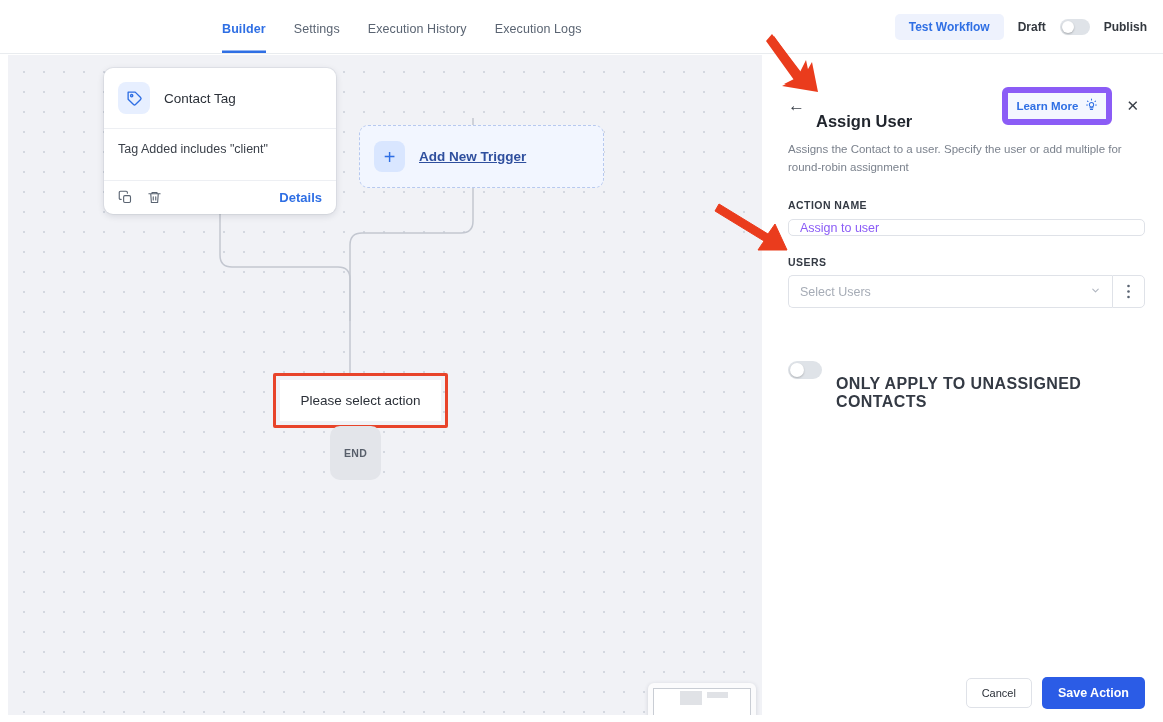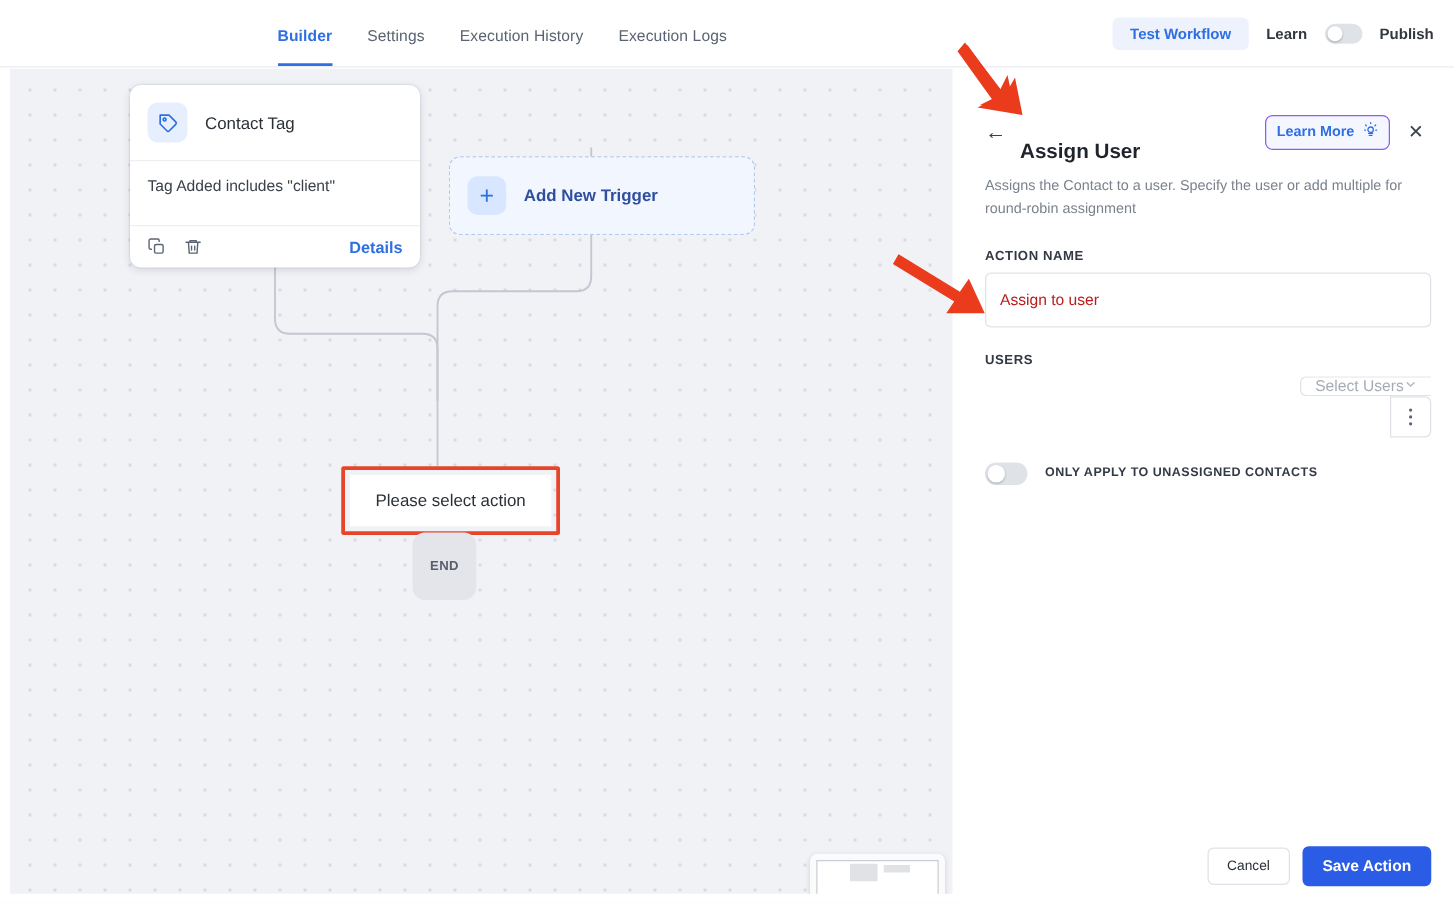--- a/index.html
+++ b/index.html
@@ -86,21 +86,21 @@
   .add-trigger {
     position: absolute; left: 351px; top: 70px; width: 245px; height: 63px;
     border: 1.6px dashed #b7c9ef; border-radius: 9px; background: #f2f6ff;
     display: flex; align-items: center; gap: 14px; padding: 0 14px; cursor: pointer;
   }
   .at-icon {
     width: 31px; height: 31px; border-radius: 8px; background: #d9e6ff;
     display: flex; align-items: center; justify-content: center;
     color: #2f6fe4; font-size: 20px; font-weight: 400; line-height: 1; flex: none;
   }
-  .at-label { font-size: 13.5px; font-weight: 700; color: #2f4f9e; }
+  .at-label { font-size: 13.5px; font-weight: 700; color: #2f4f9e; text-decoration: underline; }
 
   
   .select-action-wrap { position: absolute; left: 265px; top: 318px; }
   .select-action-hl {
     border: 3px solid #e8442a; border-radius: 2px; padding: 0;
     width: 175px; height: 55px; display: flex; align-items: center;
     justify-content: center; background: transparent;
   }
   .select-action {
     background: #ffffff; width: 161px; height: 41px;
@@ -134,46 +134,46 @@
   }
   .panel-head { padding: 25px 24px 0 18px; }
   .ph-row { display: flex; align-items: center; }
   .back-arrow {
     font-size: 17px; color: #3b414a; margin-right: 11px; cursor: pointer; line-height: 1;
   }
   .panel-title { font-size: 16.5px; font-weight: 600; color: #1f242c; margin-top: 32px; }
   .ph-row .spacer { flex: 1; }
   .learn-more {
     display: flex; align-items: center; gap: 7px;
-    border: 1px solid #8b5cf6; background: #f4f7ff; border-radius: 6px;
+    border: 6px solid #8b5cf6; background: #f4f7ff; border-radius: 6px;
     padding: 4px 8px; cursor: pointer;
   }
   .lm-label { font-size: 11.5px; font-weight: 700; color: #2f6fe4; white-space: nowrap; }
   .close-x {
     margin-left: 14px; font-size: 15px; color: #3b414a; cursor: pointer; line-height: 1;
   }
   .panel-desc {
     margin: 10px 0 0 0; padding-right: 10px;
     font-size: 11.5px; color: #7b828d; line-height: 1.55;
   }
 
   .panel-body { padding: 22px 18px 0 18px; }
   .field-label {
     font-size: 10.5px; font-weight: 700; color: #343a44;
     letter-spacing: .45px; margin-bottom: 7px;
   }
   .text-input {
-    width: 100%; height: 44px; border: 1px solid #dfe2e8; border-radius: 5px;
-    padding: 0 11px; font-size: 12.5px; color: #b91c1c;
+    width: 100%; height: 17px; border: 1px solid #dfe2e8; border-radius: 5px;
+    padding: 0 11px; font-size: 12.5px; color: #8b5cf6;
     font-family: "Liberation Sans", sans-serif; background: #ffffff;
   }
   .text-input::placeholder { color: #a6acb6; }
   .gap { height: 20px; }
 
-  .select-row { display: flex; align-items: flex-end; width: 100%; flex-direction: column; }
+  .select-row { display: flex; align-items: flex-start; width: 100%; }
   .select-box {
     flex: 1; height: 33px; border: 1px solid #dfe2e8; border-right: none;
     border-radius: 5px 0 0 5px; display: flex; align-items: center;
     padding: 0 11px; cursor: pointer; background: #ffffff;
   }
   .select-placeholder { flex: 1; font-size: 12.5px; color: #a6acb6; }
   .chev { color: #b0b6c0; font-size: 10px; line-height: 1; }
   .kebab {
     width: 33px; height: 33px; border: 1px solid #dfe2e8; border-radius: 0 5px 5px 0;
     display: flex; align-items: center; justify-content: center;
@@ -184,21 +184,21 @@
   .toggle-row { display: flex; align-items: center; gap: 14px; margin-top: 20px; }
   .big-switch {
     width: 34px; height: 18px; border-radius: 9px; background: #dfe3e8;
     position: relative; cursor: pointer; flex: none;
   }
   .big-switch .knob {
     position: absolute; left: 2px; top: 2px; width: 14px; height: 14px;
     border-radius: 50%; background: #ffffff; box-shadow: 0 1px 2px rgba(0,0,0,.22);
   }
   .toggle-label {
-    font-size: 10px; font-weight: 700; color: #343a44; letter-spacing: .4px;
+    font-size: 16px; font-weight: 700; color: #343a44; letter-spacing: .4px; margin-top: 47px;
   }
 
   .panel-foot {
     position: absolute; right: 18px; bottom: 13px;
     display: flex; align-items: center; gap: 10px;
   }
   .btn-cancel {
     border: 1px solid #dfe2e8; background: #ffffff; border-radius: 5px;
     padding: 8px 15px; font-size: 11px; color: #2b3038; cursor: pointer;
     font-family: "Liberation Sans", sans-serif;
@@ -218,21 +218,21 @@
 
 <div class="header">
   <div class="tabs">
     <div class="tab active">Builder</div>
     <div class="tab">Settings</div>
     <div class="tab">Execution History</div>
     <div class="tab">Execution Logs</div>
   </div>
   <div class="header-right">
     <div class="test-wf">Test Workflow</div>
-    <div class="draft-label">Learn</div>
+    <div class="draft-label">Draft</div>
     <div class="switch">
       <div class="knob"></div>
     </div>
     <div class="publish-label">Publish</div>
   </div>
 </div>
 
 <div class="canvas">
 
   <svg class="wires" viewBox="0 0 754 660">

